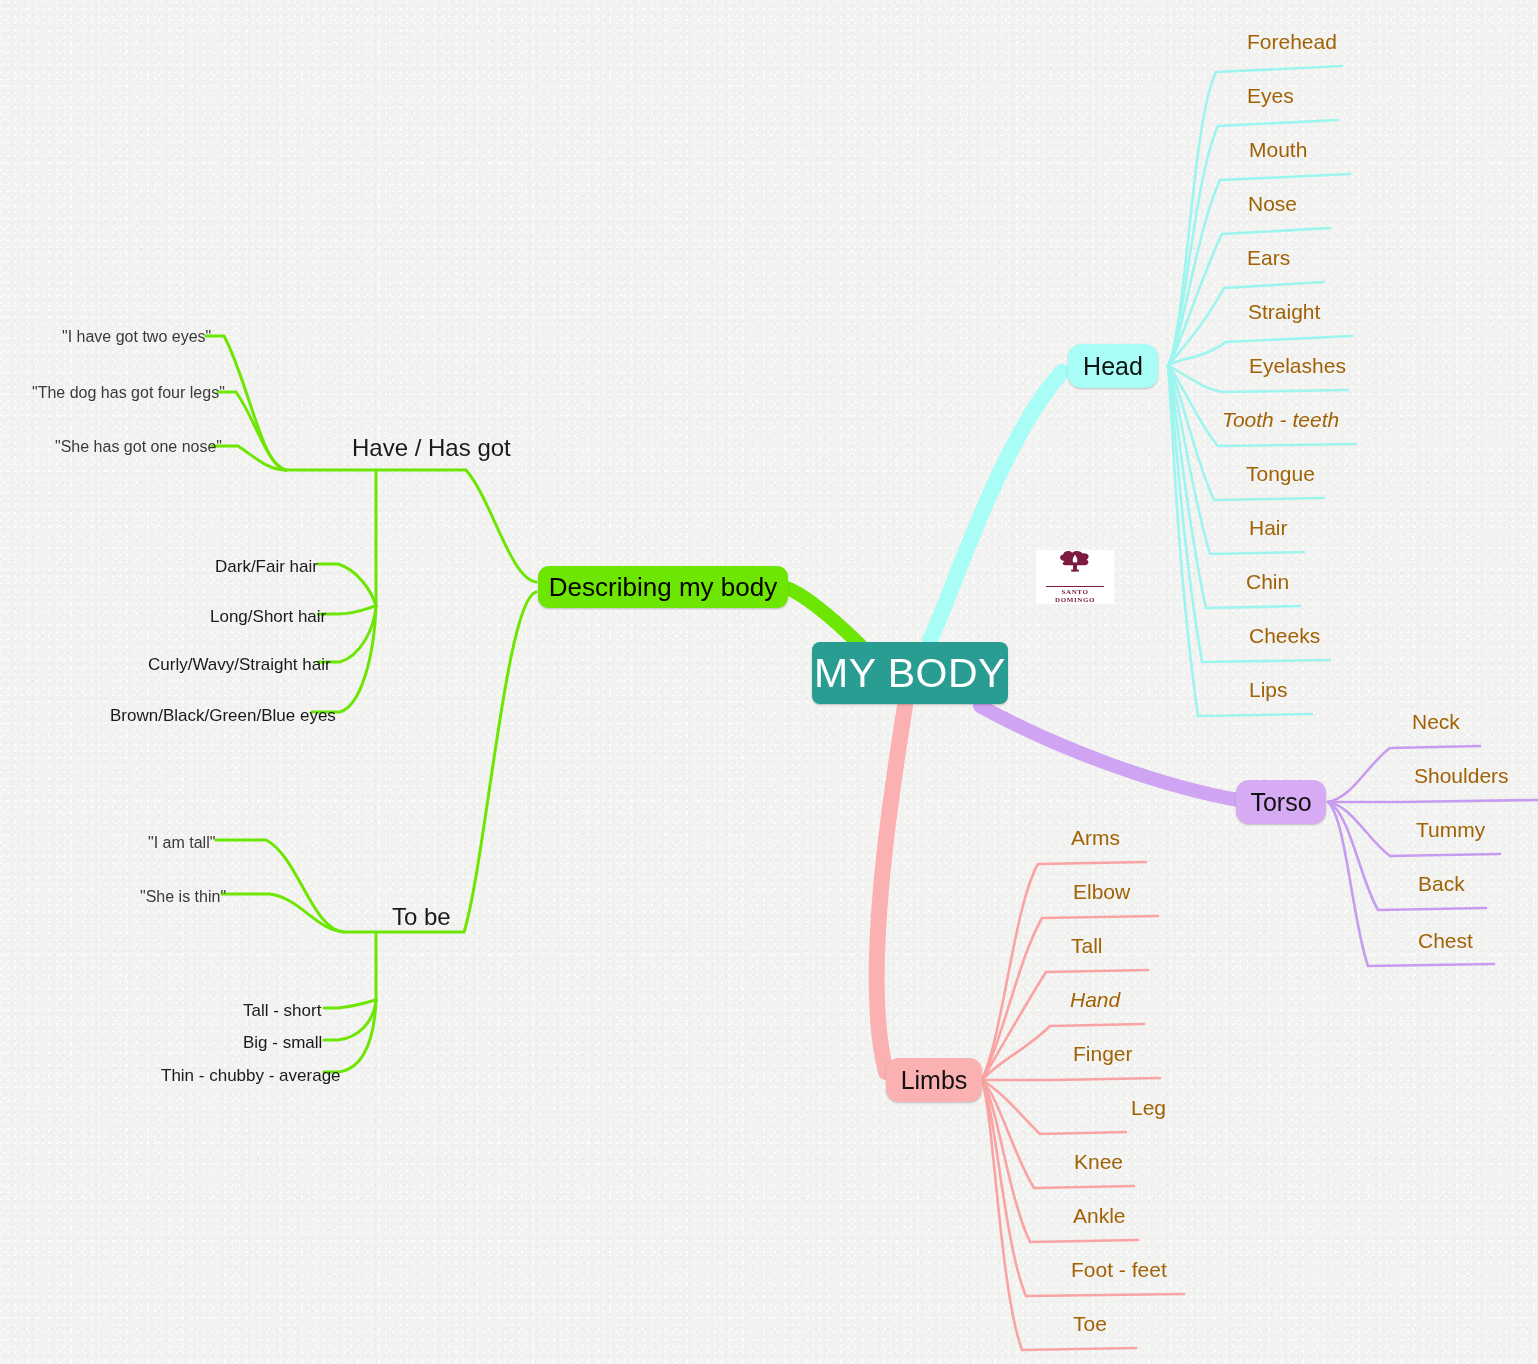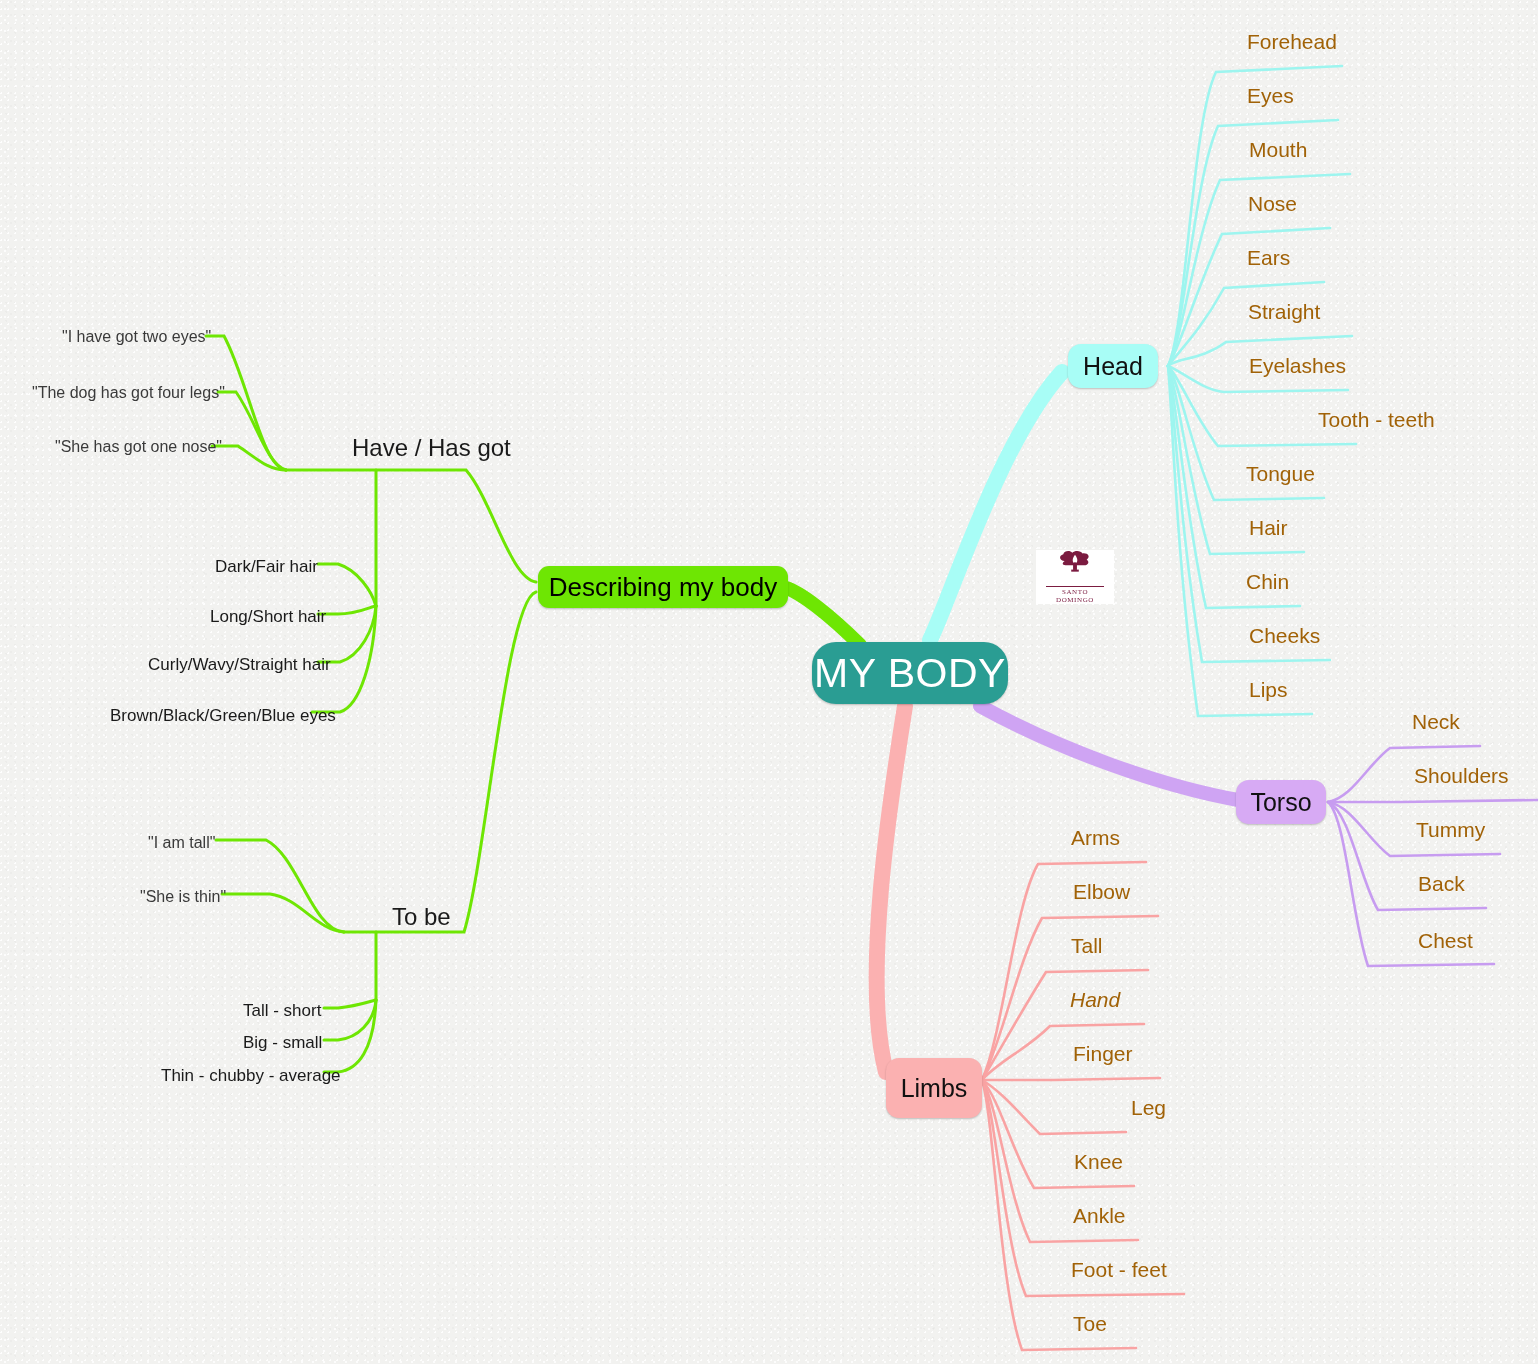--- a/index.html
+++ b/index.html
@@ -28,21 +28,21 @@
     position:absolute;
     border-radius:12px;
     display:flex;align-items:center;justify-content:center;
     box-sizing:border-box;
     white-space:nowrap;
     box-shadow:0 1px 2px rgba(0,0,0,.22);
   }
   .central{
     background:#2a9d93;color:#ffffff;
     font-size:41px;letter-spacing:.5px;
-    border-radius:24px;
+    border-radius:8px;
   }
   .branch{color:#111;font-size:25px;border-radius:13px;}
   .head-node{background:#a8fdf6;}
   .torso-node{background:#d7aaf4;}
   .limbs-node{background:#fbb1b1;}
   .desc-node{background:#6ee603;color:#000;font-size:26px;border-radius:11px;}
 
   .leaf{
     position:absolute;
     font-size:21px;
@@ -60,21 +60,21 @@
   }
 
   
   .logo{
     position:absolute;
     background:#ffffff;
     display:flex;flex-direction:column;align-items:center;justify-content:center;
   }
   .logo .logo-caption{
     font-family:"Liberation Serif", serif;
-    color:#7b1b40;font-size:7px;font-weight:normal;letter-spacing:.6px;
+    color:#7b1b40;font-size:7px;font-weight:bold;letter-spacing:.6px;
     border-top:1px solid #7b1b40;
     padding-top:1px;margin-top:14px;width:74%;text-align:center;
   }
 </style>
 </head>
 <body>
 
 <div id="paper"></div>
 
 <svg id="edges" viewBox="0 0 1538 1364" xmlns="http://www.w3.org/2000/svg">
@@ -155,21 +155,21 @@
 </div>
 
 <div class="node branch head-node" style="left:1068px;top:344px;width:90px;height:44px;">
   <span>Head</span>
 </div>
 
 <div class="node branch torso-node" style="left:1236px;top:780px;width:90px;height:44px;">
   <span>Torso</span>
 </div>
 
-<div class="node branch limbs-node" style="left:886px;top:1058px;width:96px;height:60px;justify-content:center;">
+<div class="node branch limbs-node" style="left:886px;top:1058px;width:96px;height:44px;justify-content:center;">
   <span>Limbs</span>
 </div>
 
 <div class="node desc-node" style="left:538px;top:566px;width:250px;height:42px;">
   <span>Describing my body</span>
 </div>
 
 <div class="logo" style="left:1036px;top:550px;width:78px;height:54px;">
   <svg width="54" height="32" viewBox="0 0 54 32">
     <path d="M12 16 C4 15 3 8 10 6 C11 1 20 0 23 4 C27 0 36 1 38 5 C46 4 50 10 44 14 C49 17 46 23 39 22 L15 22 C9 23 7 19 12 16 Z" fill="#7b1b40"></path>
@@ -181,21 +181,21 @@
   <div class="logo-caption">SANTO  DOMINGO</div>
 </div>
 
 <div class="leaf" style="left:1247px;top:30px;">Forehead</div>
 <div class="leaf" style="left:1247px;top:84px;">Eyes</div>
 <div class="leaf" style="left:1249px;top:138px;">Mouth</div>
 <div class="leaf" style="left:1248px;top:192px;">Nose</div>
 <div class="leaf" style="left:1247px;top:246px;">Ears</div>
 <div class="leaf" style="left:1248px;top:300px;">Straight</div>
 <div class="leaf" style="left:1249px;top:354px;">Eyelashes</div>
-<div class="leaf" style="left:1318px;top:408px;">Tooth - teeth</div>
+<div class="leaf" style="left:1222px;top:408px;font-style:italic;">Tooth - teeth</div>
 <div class="leaf" style="left:1246px;top:462px;">Tongue</div>
 <div class="leaf" style="left:1249px;top:516px;">Hair</div>
 <div class="leaf" style="left:1246px;top:570px;">Chin</div>
 <div class="leaf" style="left:1249px;top:624px;">Cheeks</div>
 <div class="leaf" style="left:1249px;top:678px;">Lips</div>
 
 <div class="leaf" style="left:1412px;top:710px;">Neck</div>
 <div class="leaf" style="left:1414px;top:764px;">Shoulders</div>
 <div class="leaf" style="left:1416px;top:818px;">Tummy</div>
 <div class="leaf" style="left:1418px;top:872px;">Back</div>

